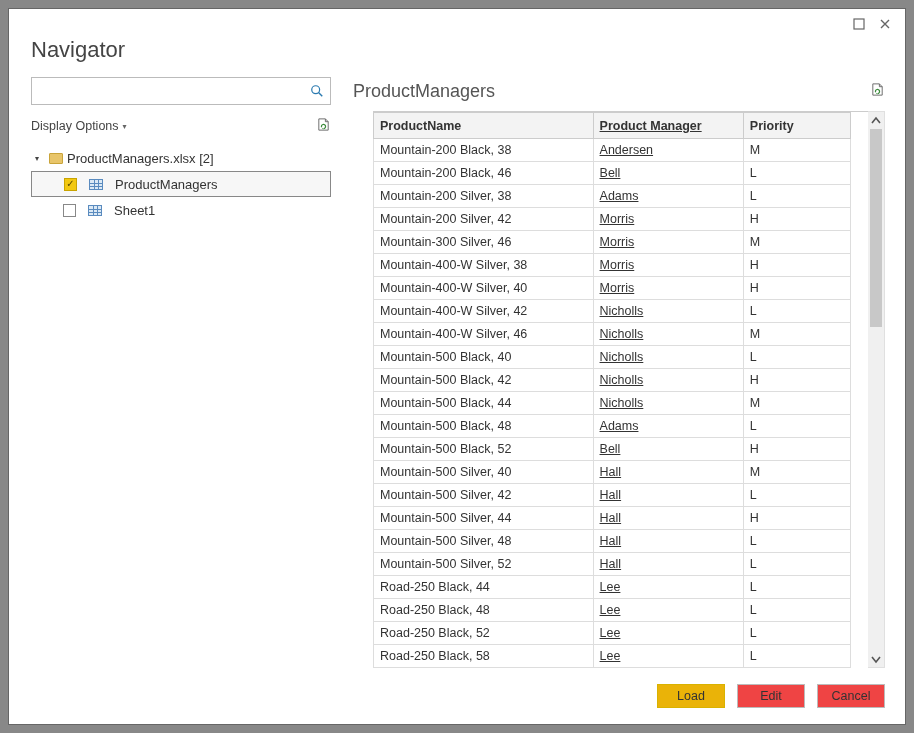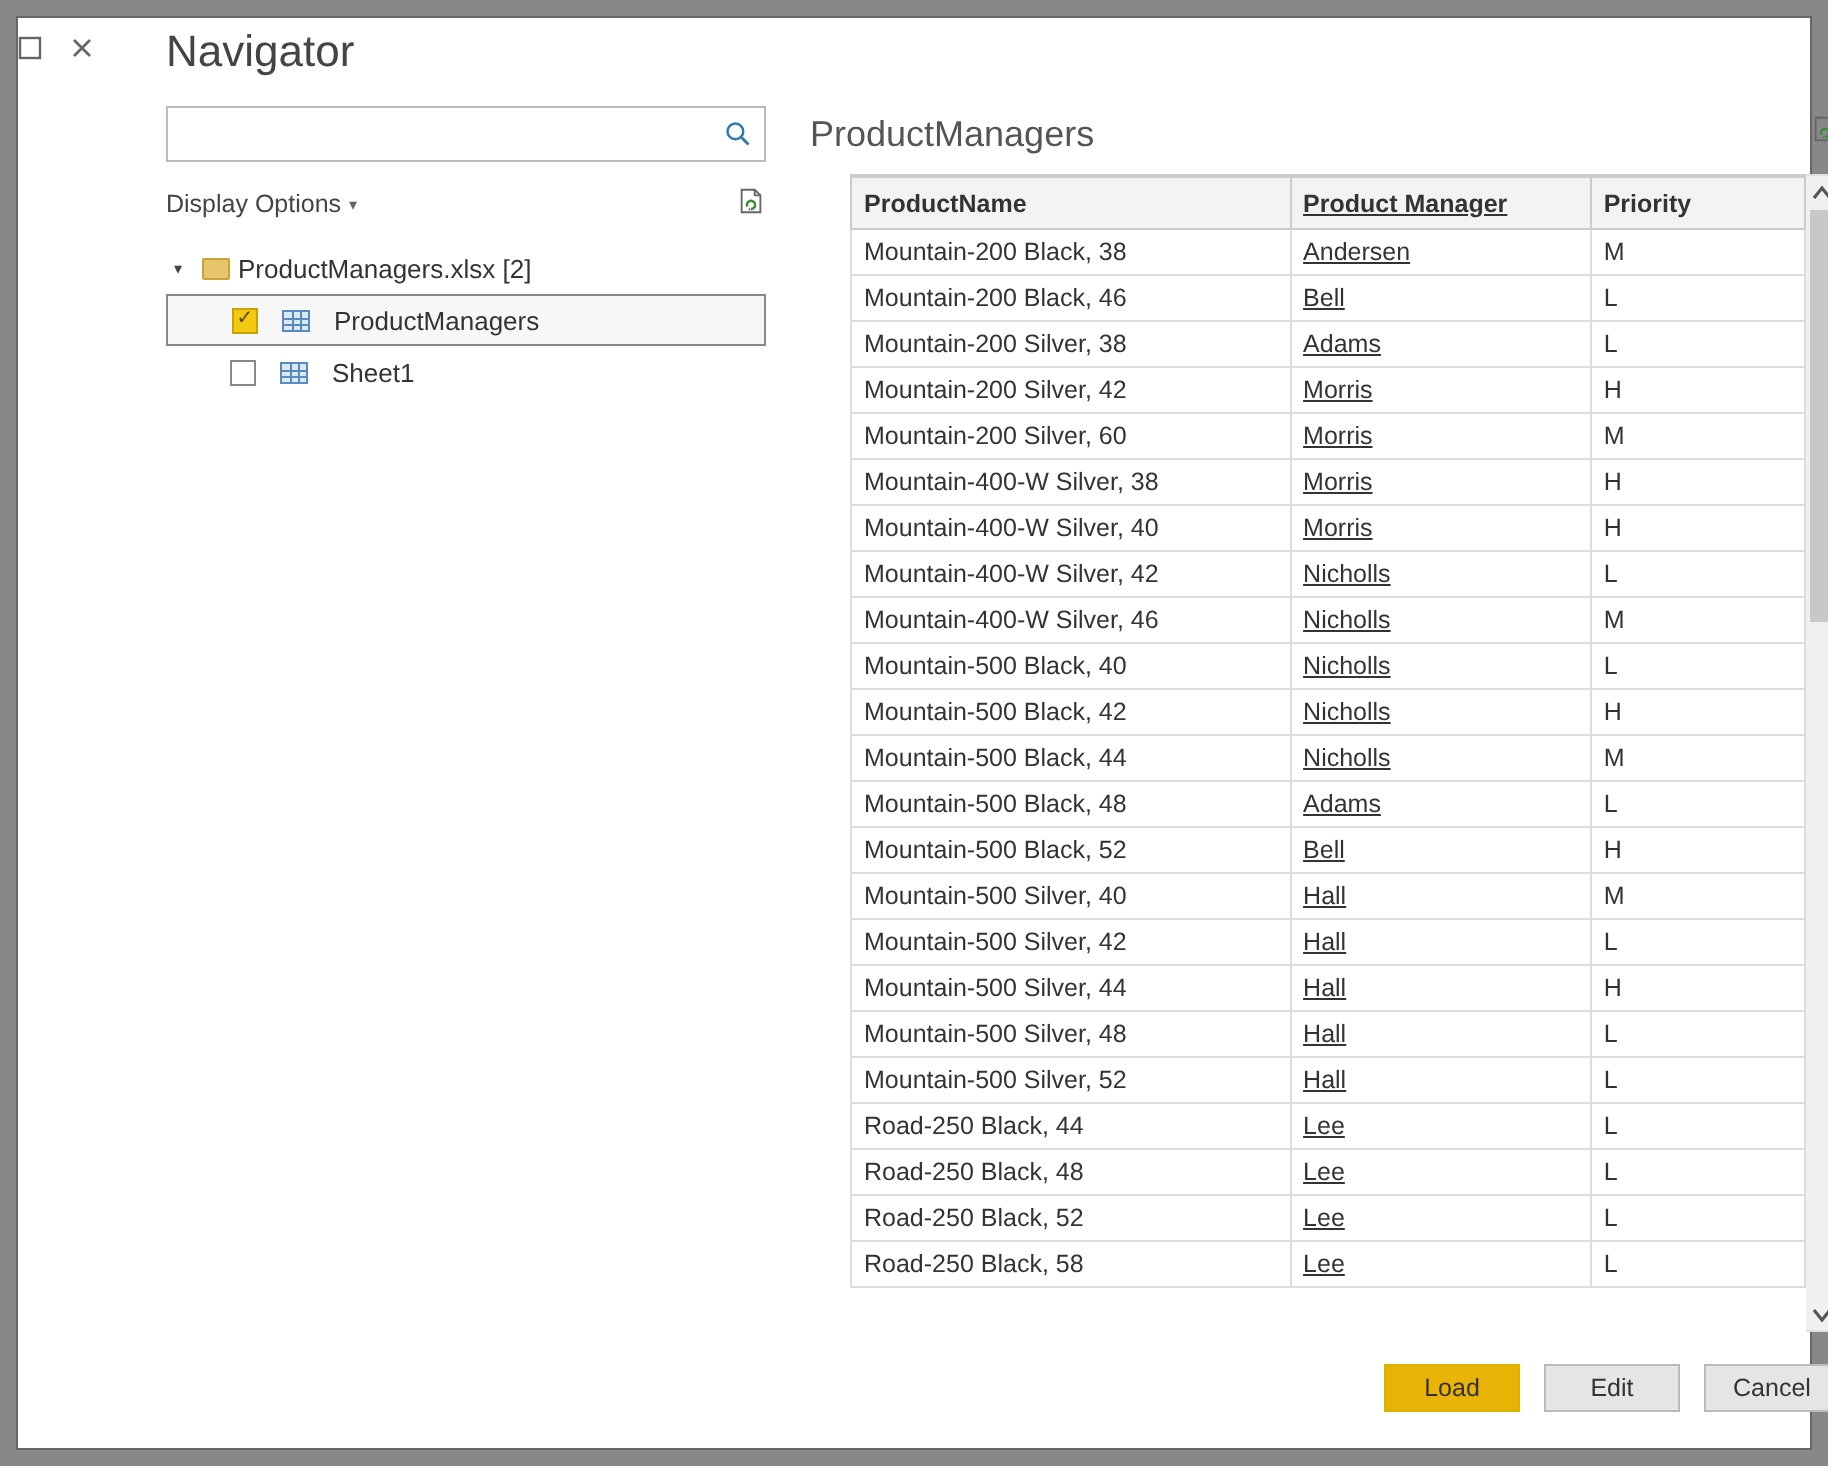--- a/index.html
+++ b/index.html
@@ -1,20 +1,20 @@
 <!DOCTYPE html>
 <html><head>
 <meta charset="utf-8">
 <style>
 * { box-sizing: border-box; margin: 0; padding: 0; }
 html, body { width: 914px; height: 733px; font-family: "Segoe UI", Arial, sans-serif; background: #888; }
 .dialog {
   position: absolute; left: 8px; top: 8px; width: 898px; height: 717px;
   background: #fff; border: 1px solid #666;
-  display: flex; flex-direction: row;
+  display: flex; flex-direction: column;
 }
 .titlebar {
   height: 40px; display: flex; justify-content: space-between; align-items: flex-start;
   padding: 8px 14px 0 0;
 }
 .titlecontrols { display: flex; gap: 14px; }
 .titlecontrols span { font-size: 14px; color: #555; cursor: pointer; }
 .body { flex: 1; display: flex; flex-direction: column; padding: 0 20px 14px 22px; }
 .heading { font-size: 22px; font-weight: 300; color: #444; margin: 4px 0 14px 0; }
 .content { flex: 1; display: flex; gap: 22px; min-height: 0; }
@@ -88,21 +88,21 @@
 .scrollbar .track { flex: 1; width: 100%; position: relative; }
 .scrollbar .thumb {
   position: absolute; left: 2px; right: 2px; top: 0; height: 38%; background: #c8c8c8;
 }
 .footer {
   height: 44px; display: flex; justify-content: flex-end; align-items: center; gap: 12px;
   padding-top: 12px;
 }
 .btn {
   min-width: 68px; height: 24px; font-size: 12.5px; border: 1px solid #bbb;
-  background: #e5e5e5; color: #333; cursor: pointer; padding: 0 12px;
+  background: #ef4444; color: #333; cursor: pointer; padding: 0 12px;
 }
 .btn.primary { background: #eab308; border-color: #d9b200; }
 </style>
 </head>
 <body>
 
 <div class="dialog">
   <div class="titlebar">
     <span></span>
     <div class="titlecontrols">
@@ -215,21 +215,21 @@
                     <td>Mountain-200 Silver, 38</td>
                     <td>Adams</td>
                     <td>L</td>
                   </tr>
                   <tr>
                     <td>Mountain-200 Silver, 42</td>
                     <td>Morris</td>
                     <td>H</td>
                   </tr>
                   <tr>
-                    <td>Mountain-200 Silver, 60</td>
+                    <td>Mountain-300 Silver, 46</td>
                     <td>Morris</td>
                     <td>M</td>
                   </tr>
                   <tr>
                     <td>Mountain-400-W Silver, 38</td>
                     <td>Morris</td>
                     <td>H</td>
                   </tr>
                   <tr>
                     <td>Mountain-400-W Silver, 40</td>

